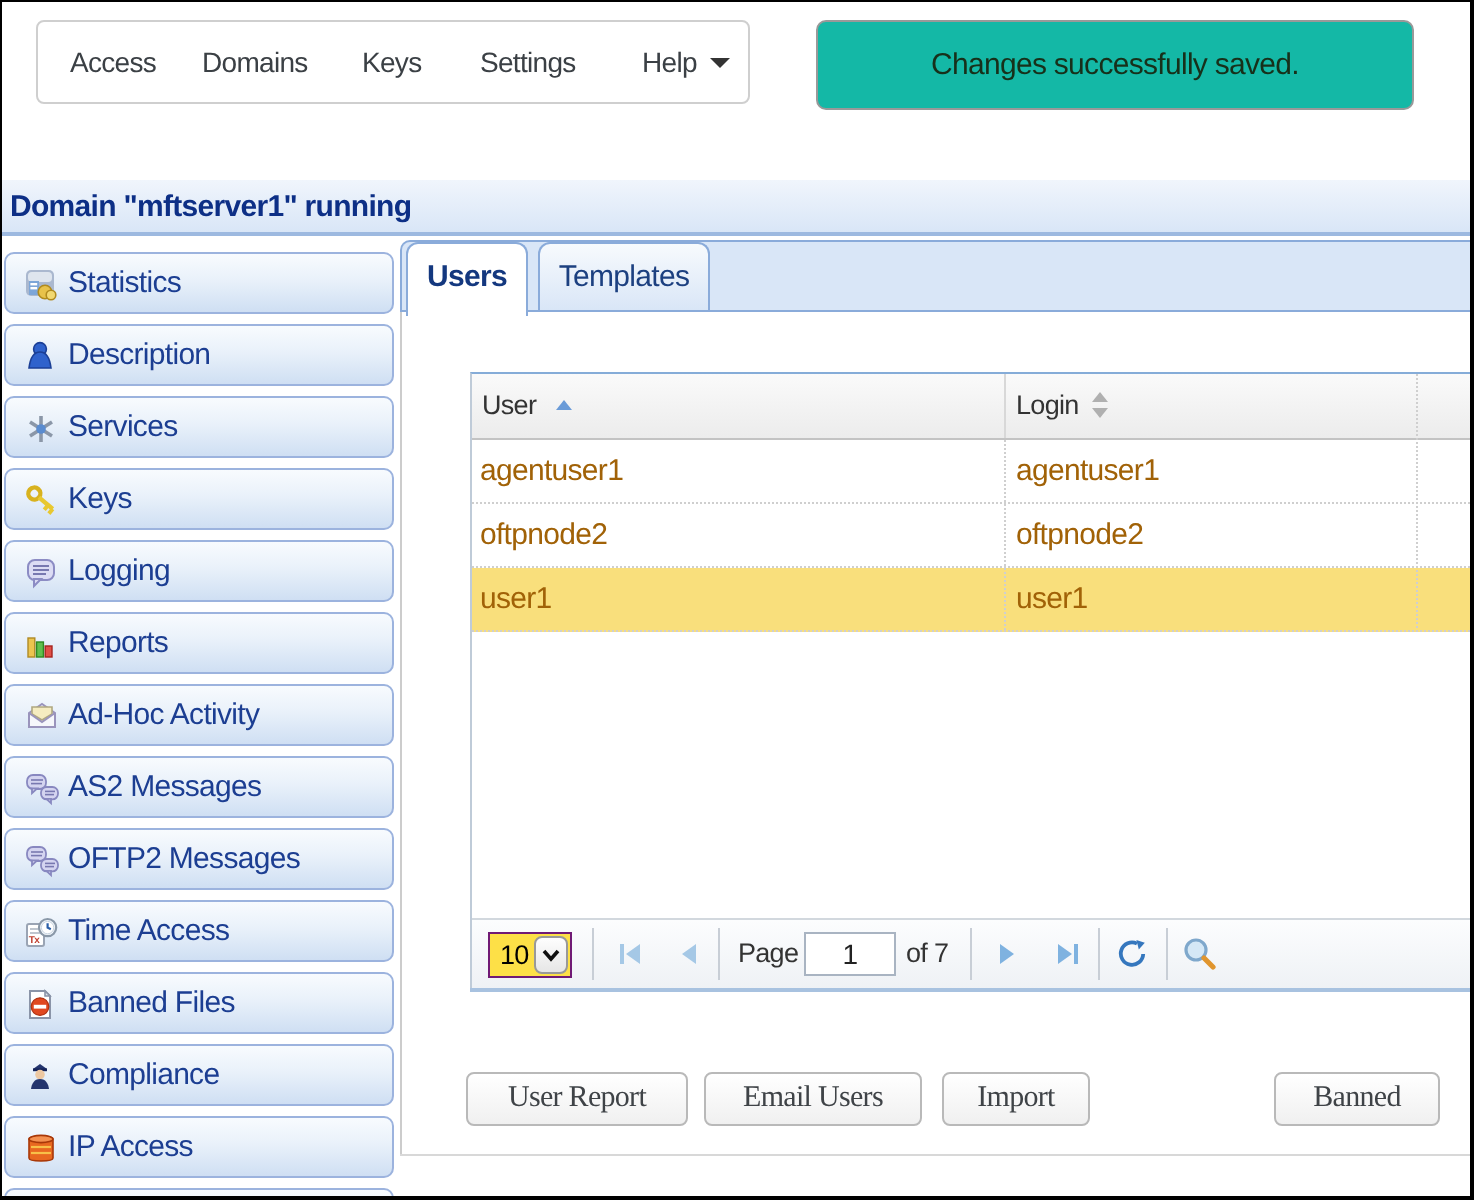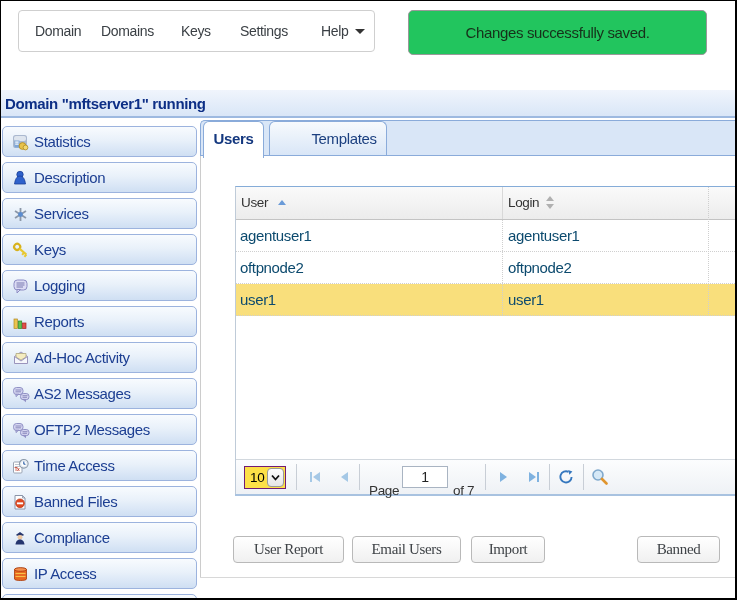--- a/index.html
+++ b/index.html
@@ -9,67 +9,67 @@
 
 .fr-t{left:0;top:0;width:737px;height:1px;background:#000;z-index:50;}
 .fr-l{left:0;top:0;width:1px;height:600px;background:#000;z-index:50;}
 .fr-r{left:735px;top:0;width:2px;height:600px;background:#000;z-index:50;}
 .fr-b{left:0;top:598px;width:737px;height:2px;background:#000;z-index:50;}
 
 .nav{left:18px;top:10px;width:355px;height:40px;border:1px solid #cfcfcf;border-radius:4px;background:#fff;}
 .nav span{position:absolute;top:0;line-height:40px;color:#3b4045;font-size:14px;}
 .navarrow{position:absolute;left:336px;top:18px;width:0;height:0;border-left:5px solid transparent;border-right:5px solid transparent;border-top:5px solid #333;margin-top:-2px;top:20px;}
 
-.alert{left:408px;top:10px;width:297px;height:43px;background:#22c55e;border:1px solid #999;border-radius:5px;text-align:center;line-height:43px;color:#17301a;}
+.alert{left:408px;top:10px;width:297px;height:43px;background:#14b8a6;border:1px solid #999;border-radius:5px;text-align:center;line-height:43px;color:#17301a;}
 
 .dbar{left:1px;top:90px;width:734px;height:26px;background:linear-gradient(#f0f5fc,#d9e6f7);border-bottom:2px solid #9db9e0;color:#0d2f86;font-weight:bold;line-height:27px;padding-left:4px;}
 
 .si{left:2px;width:195px;height:31px;box-sizing:border-box;border:1px solid #9cb3de;border-radius:5px;background:linear-gradient(180deg,#f8fbfe 0%,#e9f1fa 45%,#cfdff3 100%);color:#1c3e92;line-height:29px;padding-left:31px;}
 .si svg{position:absolute;left:9px;top:7px;}
 
 .band{left:200px;top:120px;width:537px;height:34px;background:#d9e6f7;border-top:1px solid #8aabda;border-bottom:1px solid #8aabda;border-left:1px solid #8aabda;border-top-left-radius:5px;z-index:1;}
 .pleft{left:200px;top:156px;width:1px;height:421px;background:#ccc;}
 .pbot{left:200px;top:577px;width:537px;height:1px;background:#d8d8d8;}
 .tab1{left:203px;top:121px;width:59px;height:36px;background:#fff;border:1px solid #8aabda;border-bottom:none;border-radius:6px 6px 0 0;z-index:3;color:#14387f;font-weight:bold;text-align:center;line-height:33px;}
-.tab2{left:269px;top:121px;width:84px;height:33px;background:linear-gradient(#f7fafd,#d9e6f7);border:1px solid #8aabda;border-bottom:none;border-radius:6px 6px 0 0;z-index:2;color:#1c4080;text-align:center;line-height:33px;padding-left:32px;}
+.tab2{left:269px;top:121px;width:84px;height:33px;background:linear-gradient(#f7fafd,#d9e6f7);border:1px solid #8aabda;border-bottom:none;border-radius:6px 6px 0 0;z-index:2;color:#1c4080;text-align:center;line-height:33px;}
 
 .tbl{left:235px;top:186px;width:502px;height:309px;box-sizing:border-box;border:1px solid #bfcbd8;border-top-color:#85acd8;background:#fff;}
 .thead{left:236px;top:187px;width:501px;height:32px;background:linear-gradient(#fafafa,#ececec);border-bottom:1px solid #c3c3c3;}
 .th1{position:absolute;left:5px;top:0;line-height:32px;color:#333;font-size:13.5px;}
 .th2{position:absolute;left:272px;top:0;line-height:32px;color:#333;font-size:13.5px;}
 .sortup{position:absolute;left:42px;top:13px;width:0;height:0;border-left:4px solid transparent;border-right:4px solid transparent;border-bottom:5px solid #6a9bd8;}
 .sboth-u{position:absolute;left:310px;top:9px;width:0;height:0;border-left:4px solid transparent;border-right:4px solid transparent;border-bottom:5px solid #b0b0b0;}
 .sboth-d{position:absolute;left:310px;top:17px;width:0;height:0;border-left:4px solid transparent;border-right:4px solid transparent;border-top:5px solid #b0b0b0;}
-.row{left:236px;width:501px;height:31px;border-bottom:1px dotted #cfcfcf;color:#0c4a6e;}
+.row{left:236px;width:501px;height:31px;border-bottom:1px dotted #cfcfcf;color:#a16207;}
 .row .c1{position:absolute;left:4px;line-height:31px;}
 .row .c2{position:absolute;left:272px;line-height:31px;}
 .colsep1{left:502px;top:220px;width:1px;height:96px;background-image:linear-gradient(#cfcfcf 50%,transparent 50%);background-size:1px 2px;}
 .colsep2{left:708px;top:187px;width:1px;height:129px;background-image:linear-gradient(#cfcfcf 50%,transparent 50%);background-size:1px 2px;}
 .hsep1{left:502px;top:187px;width:1px;height:32px;background:#d8d8d8;}
 
 .pgbar{left:236px;top:459px;width:501px;height:35px;border-top:1px solid #d2d8de;background:linear-gradient(#fcfdfe,#eef1f5);}
 .sel{left:244px;top:466px;width:40px;height:21px;border:1px solid #701a75;background:#fde047;}
 .sel .n{position:absolute;left:5px;top:0;line-height:21px;font-size:13.5px;color:#000;}
 .sel .btn{position:absolute;right:1px;top:1px;width:15px;height:17px;border:1px solid #999;background:linear-gradient(#fefefe,#e6e6e6);}
 .sel .chev{position:absolute;left:2px;top:5px;width:11px;height:7px;}
 .vsep{top:464px;width:1px;height:26px;background:#c8ced6;}
-.pgtxt{top:459px;line-height:35px;color:#333;font-size:13.5px;margin-top:14px;}
+.pgtxt{top:459px;line-height:35px;color:#333;font-size:13.5px;}
 .pginput{left:402px;top:466px;width:44px;height:20px;border:1px solid #a9b4c2;background:#fff;text-align:center;line-height:20px;color:#222;font-size:14px;}
 
 .tri-l{width:0;height:0;border-top:5px solid transparent;border-bottom:5px solid transparent;border-right:7px solid #a5c8e6;}
 .tri-r{width:0;height:0;border-top:5px solid transparent;border-bottom:5px solid transparent;border-left:7px solid #7fb2e0;}
 
 .btn{top:536px;height:25px;border:1px solid #b9b9b9;border-radius:4px;background:linear-gradient(#fff,#f0f0f0);color:#3f4347;text-align:center;line-height:25px;font-family:Liberation Serif, serif;}
 </style>
 </head>
 <body>
 <div id="app">
 
   <div class="abs nav">
-    <span style="left:16px">Domain</span>
+    <span style="left:16px">Access</span>
     <span style="left:82px">Domains</span>
     <span style="left:162px">Keys</span>
     <span style="left:221px">Settings</span>
     <span style="left:302px">Help</span>
     <div class="navarrow"></div>
   </div>
 
   <div class="abs alert">Changes successfully saved.</div>
 
   <div class="abs dbar">Domain "mftserver1" running</div>

